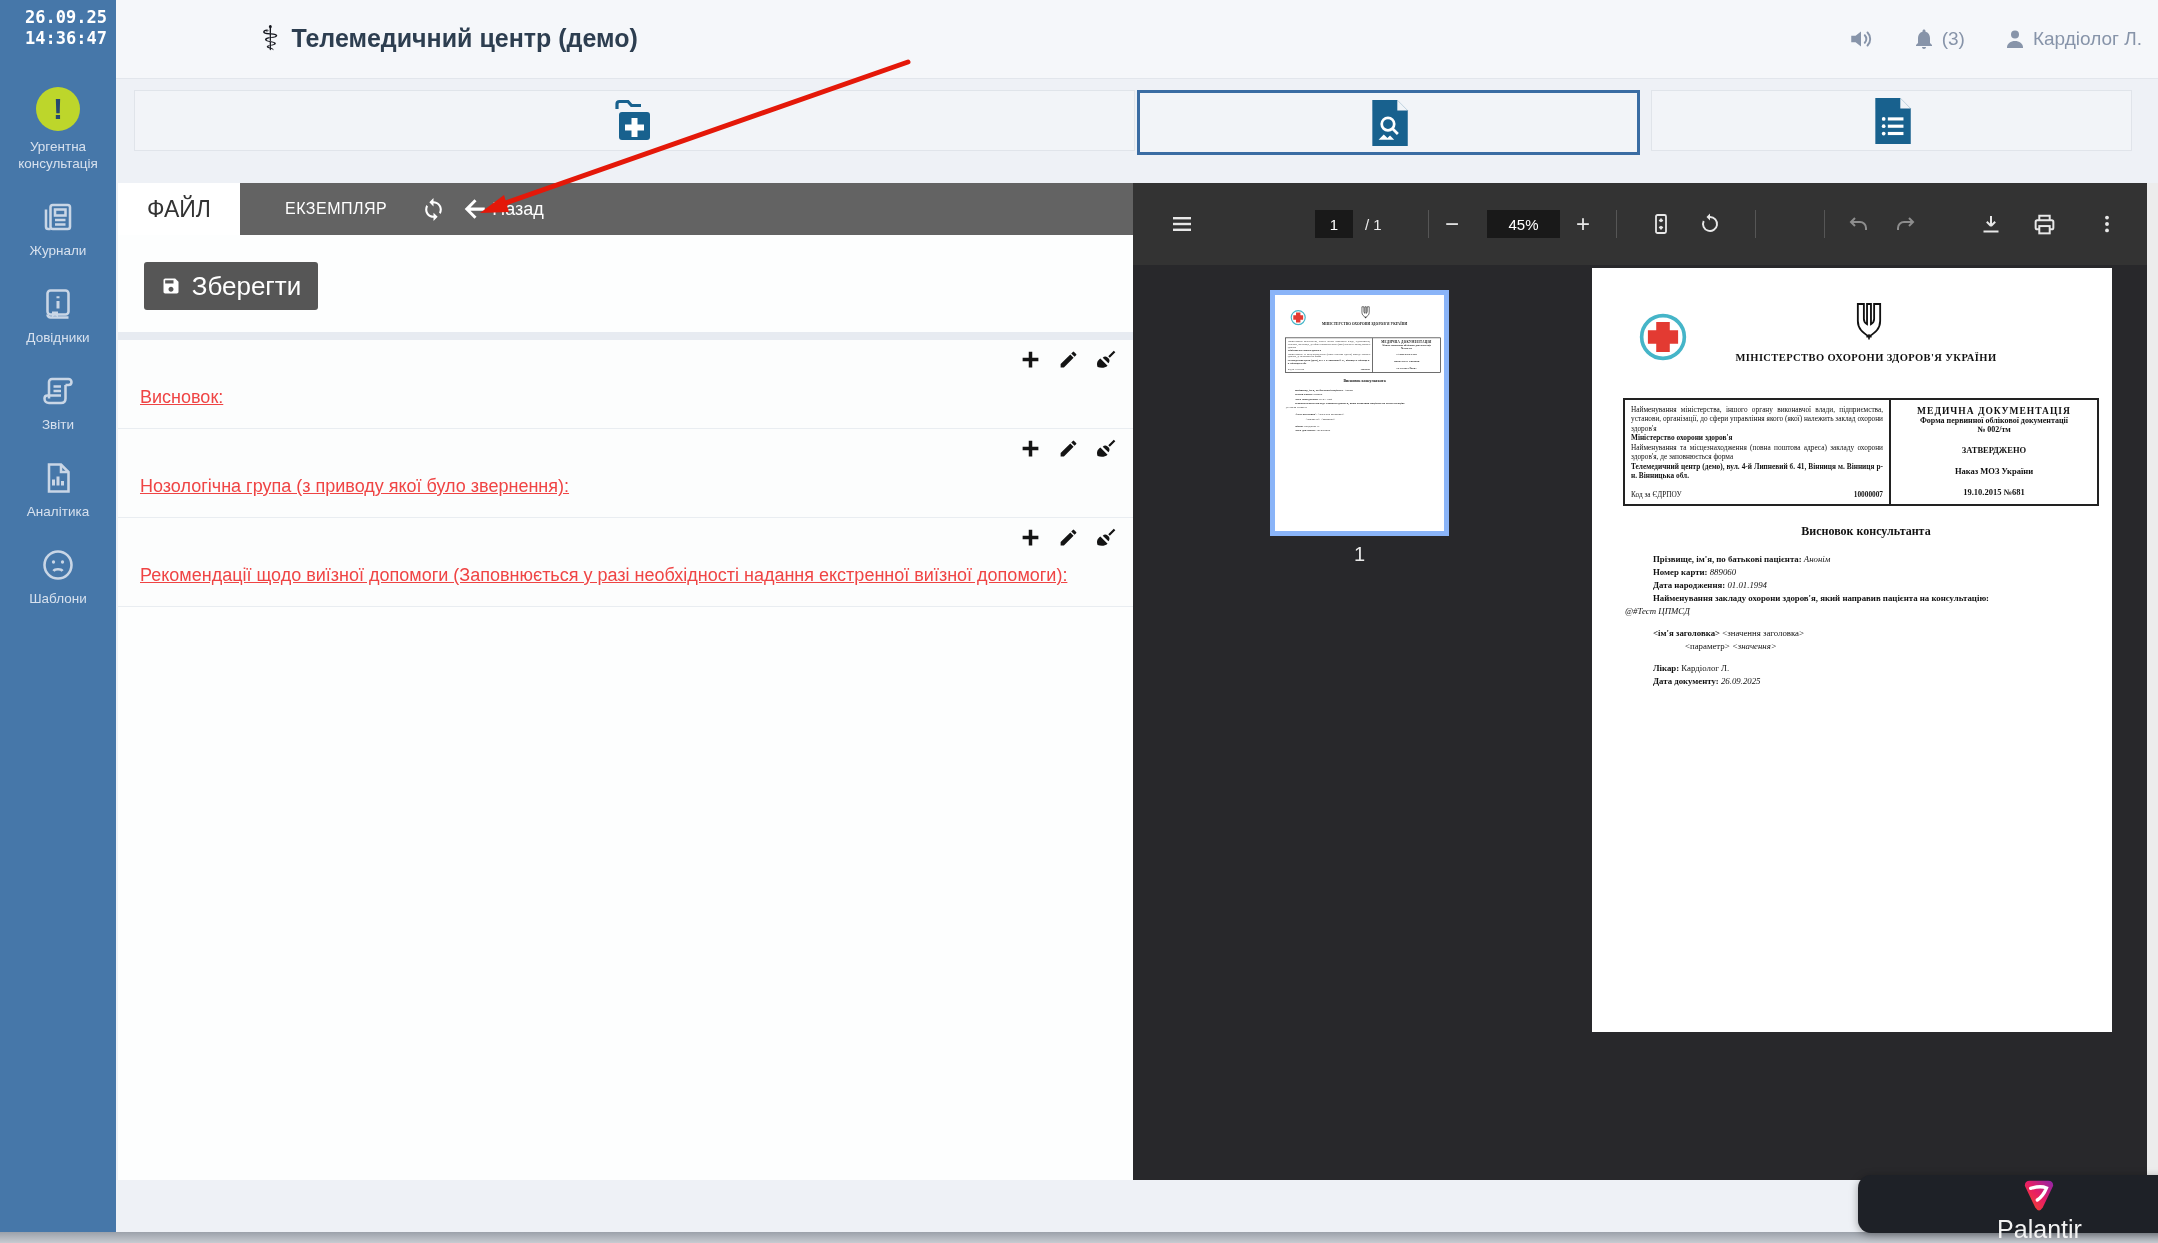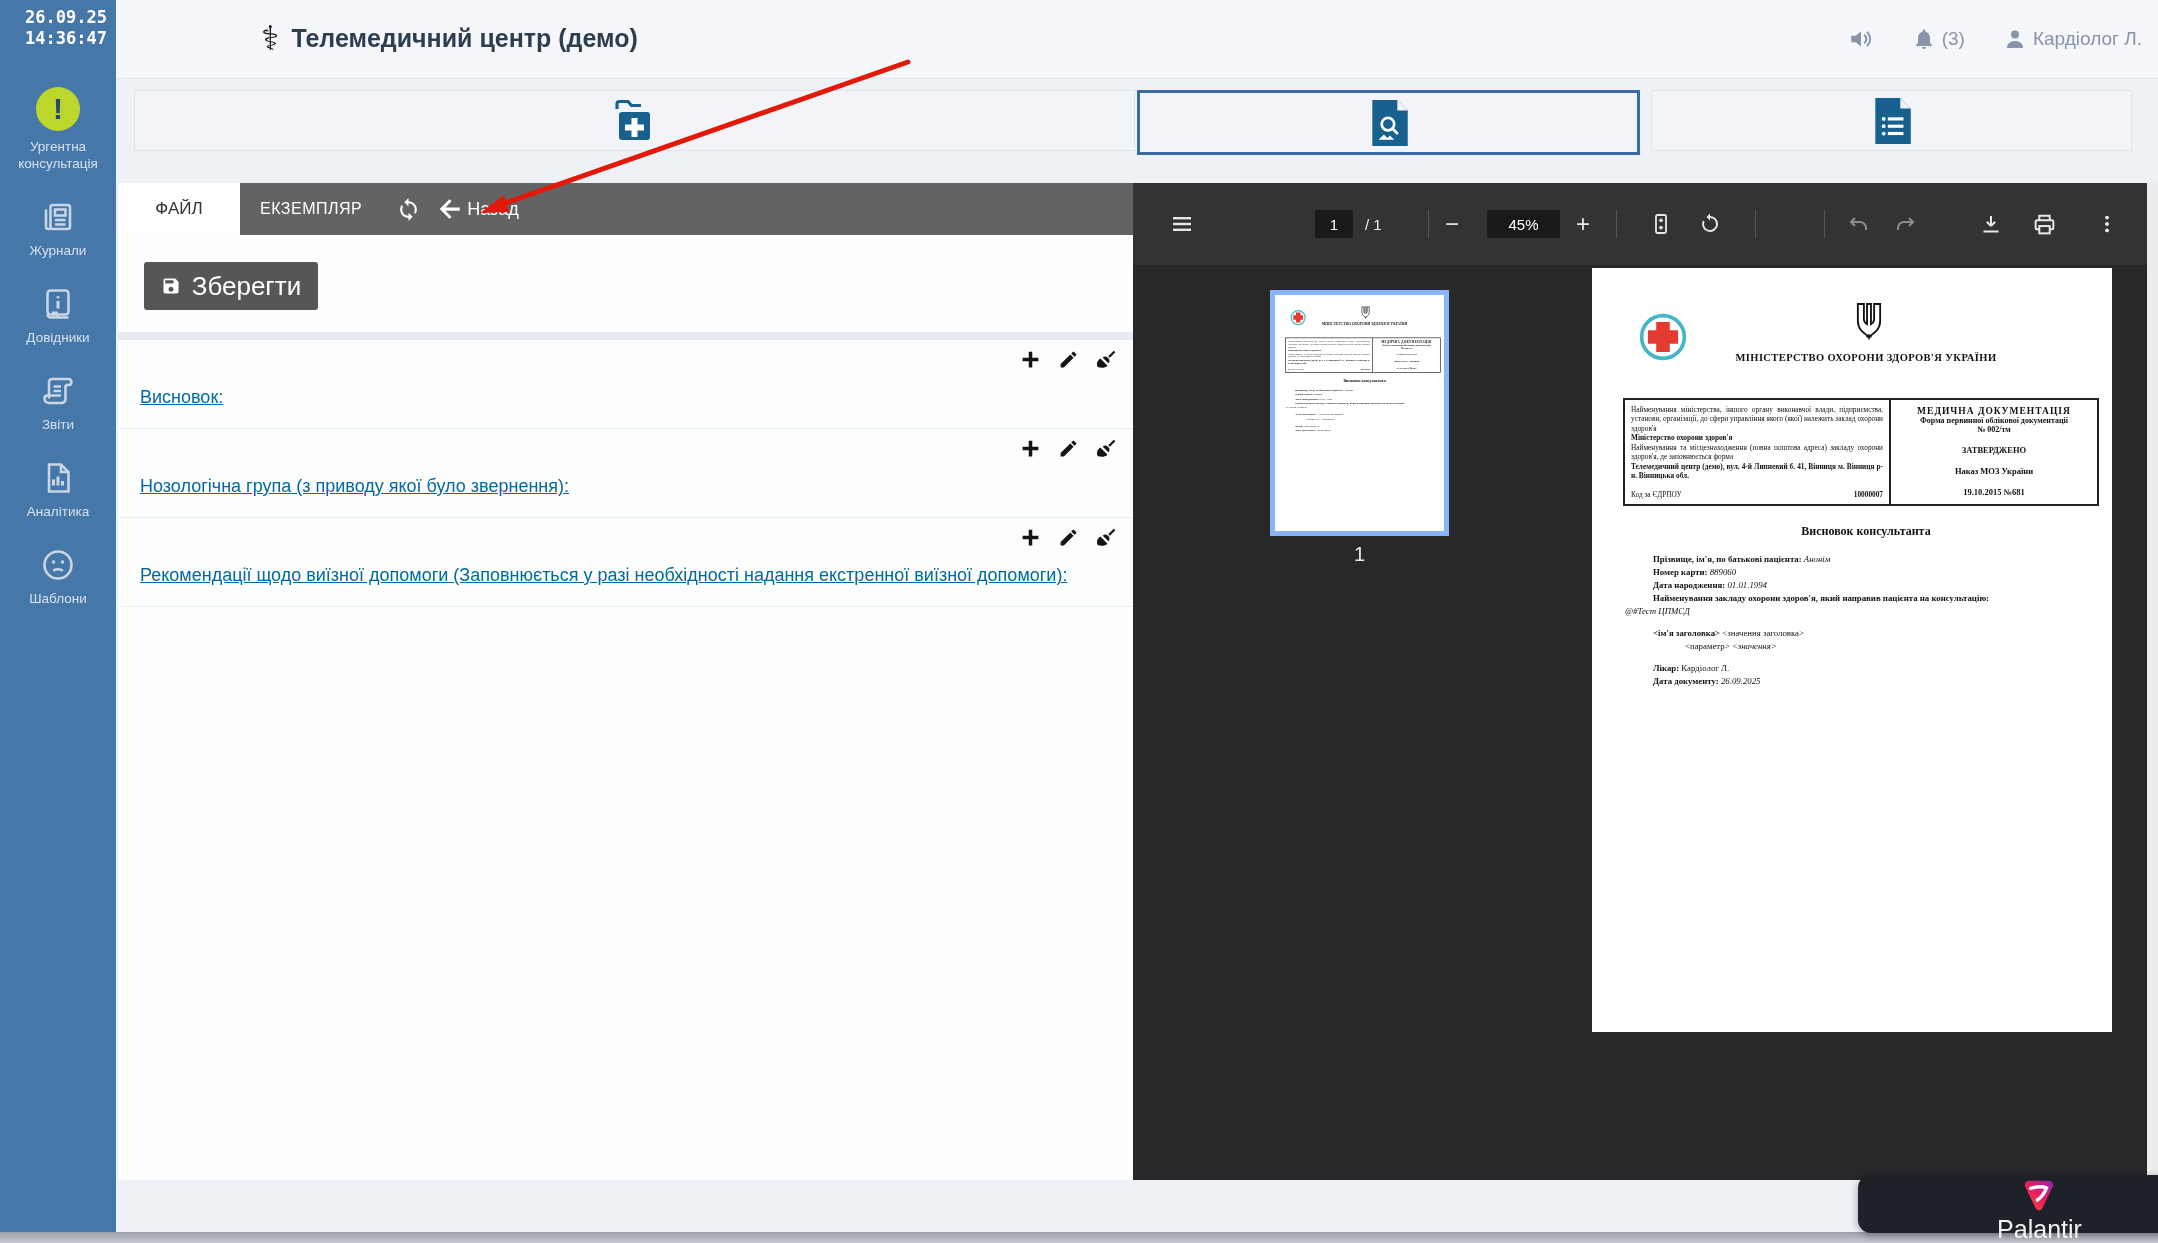--- a/index.html
+++ b/index.html
@@ -27,37 +27,37 @@
   .hdr-item{display:flex;align-items:center;gap:6px;font-size:19px;color:#8794a9;cursor:pointer;}
 
   
   .tab{position:absolute;top:90px;height:59px;background:#f2f4f8;border:1px solid #e0e4ea;
     display:flex;align-items:center;justify-content:center;cursor:pointer;}
   .tab.active{border:3px solid #3a6ca3;}
 
   
   .file-toolbar{position:absolute;left:118px;top:183px;width:1015px;height:52px;background:#ffffff;display:flex;}
   .ft-file{width:122px;display:flex;align-items:center;justify-content:center;
-    font-size:17px;color:#333;background:#fff;cursor:pointer;}
-  .ft-dark{flex:1;background:#636363;display:flex;align-items:center;color:#fff;}
+    font-size:23px;color:#333;background:#fff;cursor:pointer;}
+  .ft-dark{flex:1;background:#636363;display:flex;align-items:center;color:#fff;padding-left:25px;}
   .ft-inst{padding:0 20px;font-size:16px;letter-spacing:.5px;cursor:pointer;}
   .ft-refresh{margin-left:14px;cursor:pointer;}
   .ft-back{display:flex;align-items:center;gap:4px;margin-left:16px;cursor:pointer;font-size:18px;}
 
   
   .form-panel{position:absolute;left:118px;top:235px;width:1015px;height:946px;background:#fdfefe;}
   .save-btn{position:absolute;left:26px;top:27px;width:174px;height:48px;background:#565656;color:#fff;
     border:none;border-radius:3px;display:flex;align-items:center;justify-content:center;gap:11px;
     font-size:26px;font-family:inherit;cursor:pointer;}
   .strip{position:absolute;left:0;top:97px;width:100%;height:8px;background:#e7ebf1;}
   .sections{position:absolute;left:0;top:105px;width:100%;}
   .sec{position:relative;border-bottom:1px solid #e9edf1;background:#fcfdfd;padding:9px 16px 16px 22px;}
   .sec-icons{display:flex;justify-content:flex-end;gap:17px;height:22px;}
   .sec-ico{color:#141414;cursor:pointer;}
-  .sec-title{margin-top:11px;font-size:18px;color:#0369a1;text-decoration:underline;line-height:30px;}
+  .sec-title{margin-top:11px;font-size:18px;color:#ef4444;text-decoration:underline;line-height:30px;}
   .sec:nth-child(4) .sec-title{max-width:720px;}
 
   
   .pdf-panel{position:absolute;left:1133px;top:183px;width:1025px;height:997px;background:#28282b;}
   .pdf-toolbar{position:absolute;left:0;top:0;width:100%;height:82px;background:#333333;color:#e8e8e8;}
   .pt{position:absolute;top:0;height:82px;display:flex;align-items:center;}
   .pt-box{background:#191919;color:#fff;font-size:15px;display:flex;align-items:center;justify-content:center;}
   .pt-sep{position:absolute;top:27px;width:1px;height:28px;background:#565656;}
   .pt-txt{font-size:15px;color:#efefef;}
   .dim{color:#8d8d8d;}

